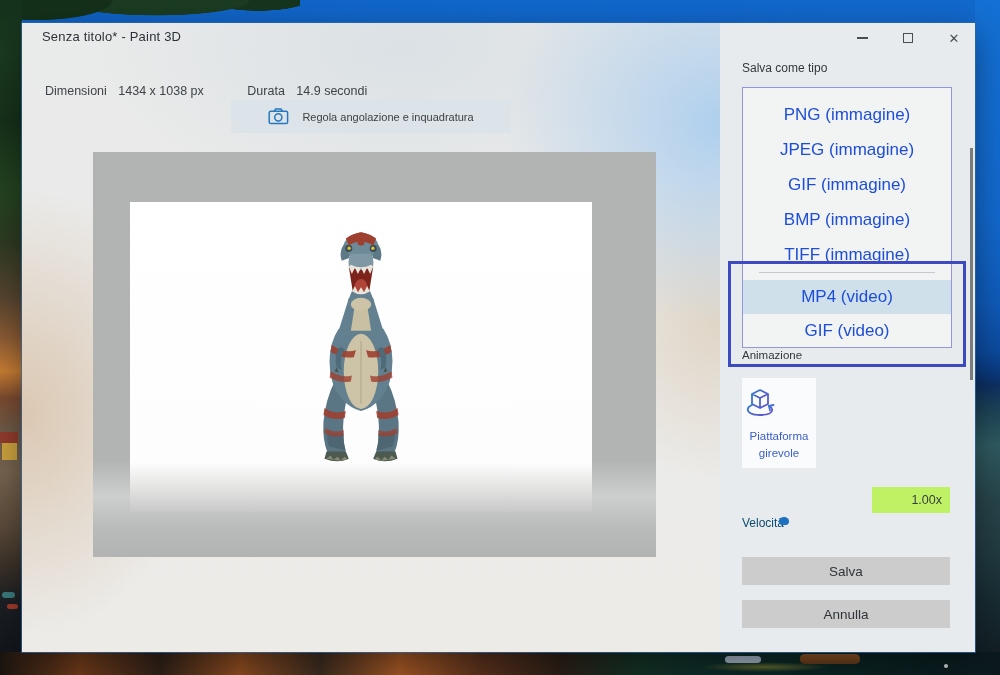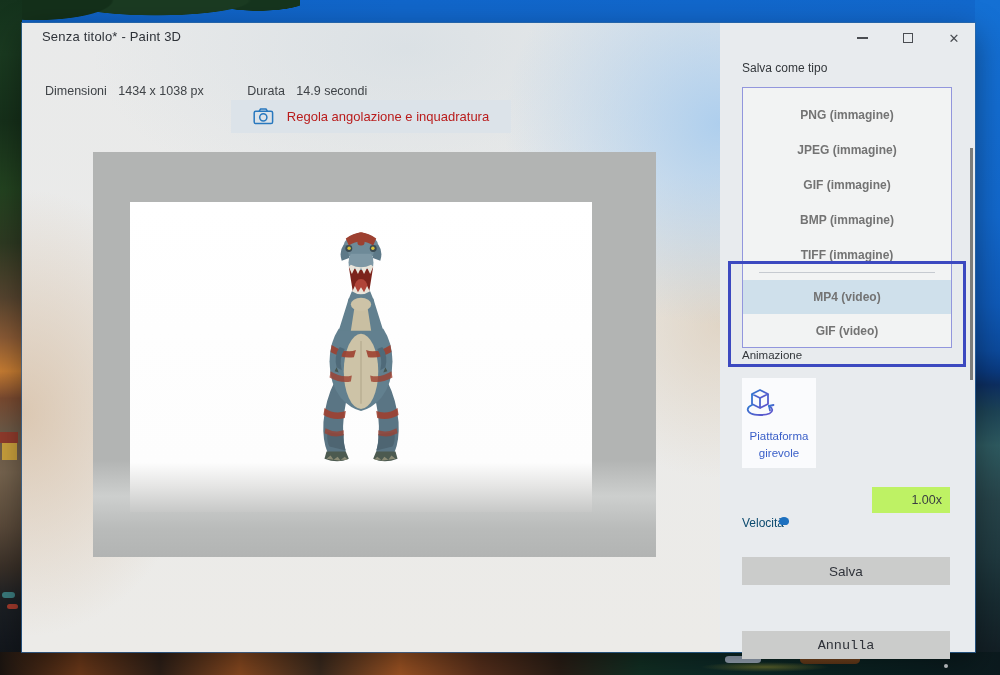--- a/index.html
+++ b/index.html
@@ -53,21 +53,21 @@
       linear-gradient(180deg,#e9eaea,#ecebe8); }
 
   .win-title { position:absolute; left:20px; top:6px; font-size:13px; color:#2e3238; letter-spacing:.2px; }
   .info-line { position:absolute; left:23px; top:61px; font-size:12.5px; color:#3f4347; }
   .info-line .lbl { margin-right:8px; }
   .info-line .val1 { margin-right:40px; }
 
   .adjust-btn { position:absolute; left:209px; top:77px; width:280px; height:33px;
     background:#dce3e9; border:none; display:flex; align-items:center; justify-content:center;
     gap:13px; cursor:pointer; }
-  .adjust-btn span { font-size:13px; color:#b91c1c; }
+  .adjust-btn span { font-size:11px; color:#404040; }
 
   .workspace { position:absolute; left:71px; top:129px; width:563px; height:405px;
     background:linear-gradient(180deg,#b2b4b3 0%, #b2b4b3 76%, #cdcfce 85%, #b9bbba 93%, #b2b4b3 100%); }
   .canvas3d { position:absolute; left:37px; top:50px; width:462px; height:310px;
     background:linear-gradient(180deg,#ffffff 0%, #fdfdfd 84%, #e4e4e3 92%, #c7c8c7 100%); }
   .dino { position:absolute; left:163px; top:26px; width:136px; height:236px; }
 
   
   .panel { position:absolute; left:698px; top:0; width:255px; height:629px; background:#e8ebee; }
 
@@ -75,21 +75,21 @@
   .ctrl { width:18px; height:18px; display:flex; align-items:center; justify-content:center; cursor:pointer; }
   .ctrl .min-glyph { width:11px; height:1.5px; background:#4a4d52; }
   .ctrl .max-glyph { width:10px; height:10px; border:1.3px solid #4a4d52; }
   .ctrl .close-glyph { font-size:13px; color:#4a4d52; line-height:1; }
 
   .save-type-label { position:absolute; left:22px; top:38px; font-size:12px; color:#33373b; }
 
   .listbox { position:absolute; left:22px; top:64px; width:210px; height:261px;
     background:#f2f3f3; border:1px solid #9296dd; padding-top:9px; }
   .row { height:35px; display:flex; align-items:center; justify-content:center;
-    font-size:12px; color:#737373; cursor:pointer;font-weight:bold; }
+    font-size:17px; color:#1d4ed8; cursor:pointer; }
   .row-video { height:34px; }
   .row.selected { background:#cfe0eb; }
   .list-sep { height:1px; background:#c6cad0; margin:0 16px; }
   .list-gap { height:7px; }
 
   .annotation { position:absolute; left:8px; top:238px; width:238px; height:106px;
     border:3px solid #3c49c0; pointer-events:none; z-index:5; }
 
   .anim-label { position:absolute; left:22px; top:326px; font-size:11.5px; color:#33373b; z-index:6; }
 
@@ -104,21 +104,21 @@
   .speed-thumb { position:absolute; left:59px; top:494px; width:10px; height:8px;
     background:#1d70bf; border-radius:50% 50% 45% 45%; cursor:pointer; }
   .speed-box { position:absolute; left:152px; top:464px; width:78px; height:26px;
     background:#bef264; font-size:12.5px; color:#3a3d42; text-align:right;
     line-height:26px; padding-right:8px; cursor:text; }
 
   .btn-gray { position:absolute; left:22px; width:208px; height:28px; background:#cbcccb;
     border:none; font-size:13.5px; color:#30333a; font-family:inherit; cursor:pointer;
     display:flex; align-items:center; justify-content:center; }
   .btn-save { top:534px; }
-  .btn-cancel { top:608px;font-family:Liberation Mono, monospace; }
+  .btn-cancel { top:577px; }
 
   .scrollbar { position:absolute; left:250px; top:125px; width:3px; height:232px; background:#7b7d7c; cursor:pointer; }
 </style>
 </head>
 <body>
 
 <div id="stage">
 
   <div class="desk-top">
     <div class="desk-trees"></div>

